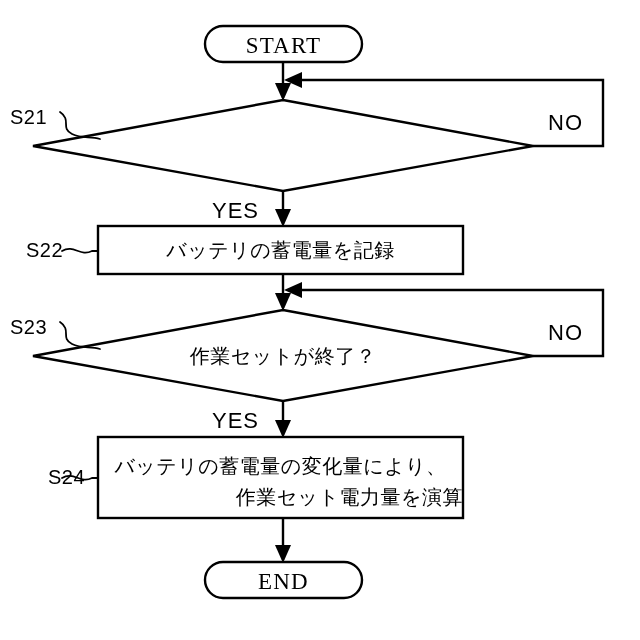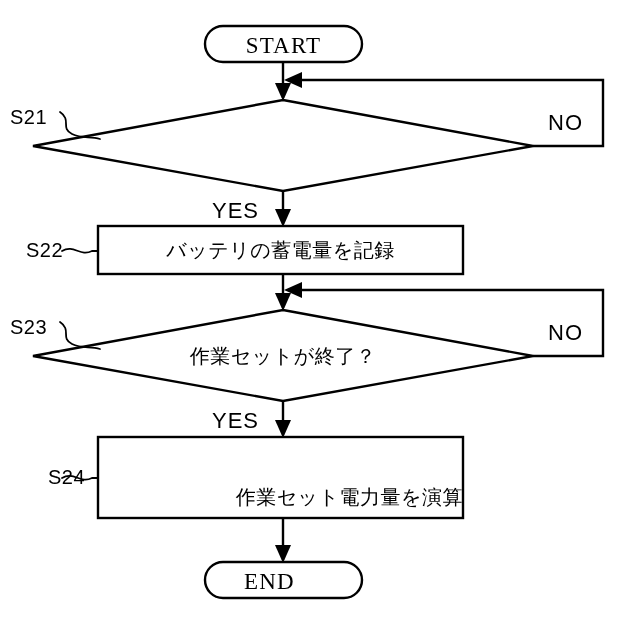--- a/index.html
+++ b/index.html
@@ -132,23 +132,24 @@
 
   </svg>
 
   <div class="txt term-label" style="left:205px; top:32px; width:157px;">START</div>
 
 
   <div class="txt jp center-box" style="left:113px; top:343px; width:340px; height:26px;">作業セットが終了？</div>
 
   <div class="txt jp center-box" style="left:98px; top:237px; width:365px; height:26px;">バッテリの蓄電量を記録</div>
 
+  <div class="txt jp-2line" style="left:98px; top:452px; width:365px; text-align:center;">バッテリの蓄電量の変化量により、</div>
   <div class="txt jp-2line" style="left:98px; top:483px; width:365px; text-align:right;">作業セット電力量を演算</div>
 
-  <div class="txt term-label" style="left:191px; top:568px; width:157px;">END</div>
+  <div class="txt term-label" style="left:205px; top:568px; width:157px;">END</div>
 
   <div class="txt step-label" style="left:10px; top:105px;">S21</div>
   <div class="txt step-label" style="left:26px; top:238px;">S22</div>
   <div class="txt step-label" style="left:10px; top:315px;">S23</div>
   <div class="txt step-label" style="left:28px; top:465px;margin-left:20px;">S24</div>
 
   <div class="txt branch-label" style="left:548px; top:110px;">NO</div>
   <div class="txt branch-label" style="left:212px; top:198px;">YES</div>
   <div class="txt branch-label" style="left:548px; top:320px;">NO</div>
   <div class="txt branch-label" style="left:212px; top:408px;">YES</div>

